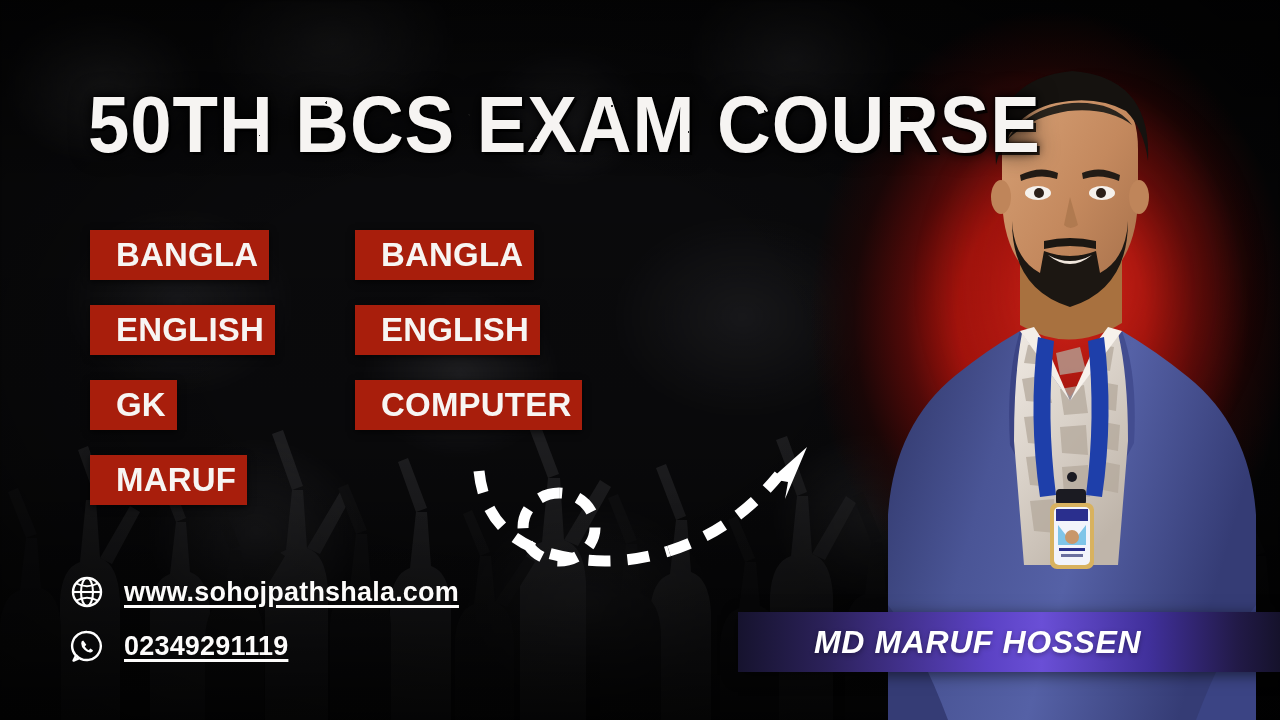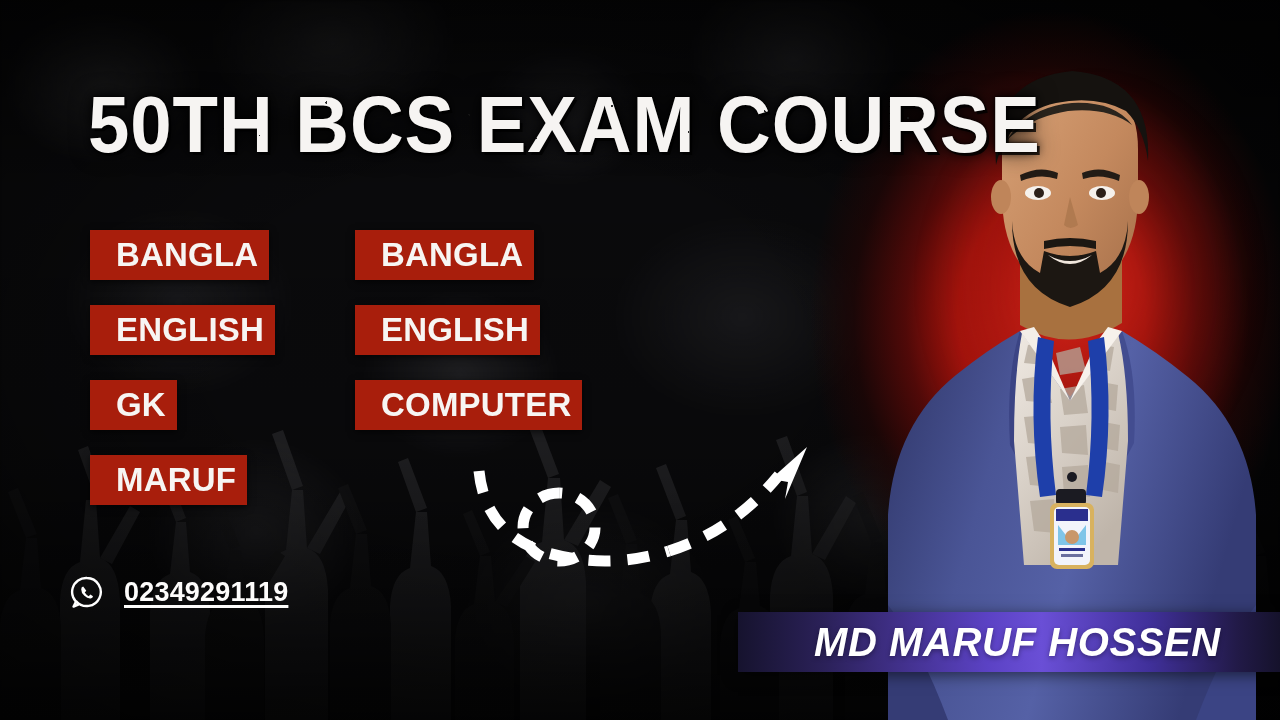--- a/index.html
+++ b/index.html
@@ -220,21 +220,21 @@
         #221a48 92%,
         #15122b 100%);
     display: flex;
     align-items: center;
     box-shadow: 0 3px 14px rgba(0,0,0,0.55);
   }
   .name-text {
     color: #ffffff;
     font-weight: bold;
     font-style: italic;
-    font-size: 40px;
+    font-size: 32px;
     line-height: 40px;
     letter-spacing: 0.6px;
     margin-left: 76px;
     white-space: nowrap;
     text-shadow: 0 2px 5px rgba(0,0,0,0.35);
   }
 </style>
 </head>
 <body>
 
@@ -438,20 +438,32 @@
         <path d="M104 58 m 0 0 a 36 34 0 1 0 0.1 0" stroke-dasharray="20 16"></path>
       </g>
       <path d="M352 12 L316 44 L333 47 L330 64 Z" fill="#ffffff"></path>
     </svg>
   </div>
 
   <div class="contact">
     <div class="contact-row">
       <span class="contact-icon">
         <svg viewBox="0 0 34 34">
+          <circle cx="17" cy="17" r="14" fill="none" stroke="#ffffff" stroke-width="2.4"></circle>
+          <ellipse cx="17" cy="17" rx="6" ry="14" fill="none" stroke="#ffffff" stroke-width="2.1"></ellipse>
+          <line x1="3" y1="17" x2="31" y2="17" stroke="#ffffff" stroke-width="2.1"></line>
+          <path d="M6.5 8.5 Q17 14 27.5 8.5" fill="none" stroke="#ffffff" stroke-width="1.9"></path>
+          <path d="M6.5 25.5 Q17 20 27.5 25.5" fill="none" stroke="#ffffff" stroke-width="1.9"></path>
+        </svg>
+      </span>
+      <span class="contact-text">www.sohojpathshala.com</span>
+    </div>
+    <div class="contact-row">
+      <span class="contact-icon">
+        <svg viewBox="0 0 34 34">
           <path d="M17 3 A14 14 0 1 1 6.2 26.2 L3.6 31.6 L9.3 29.2 A14 14 0 0 1 17 3 Z" fill="none" stroke="#ffffff" stroke-width="2.4" stroke-linejoin="round"></path>
           <path d="M13.2 11.6 q-1.9 0.4 -2 2.6 q-0.1 3.6 3.2 6.6 q3.2 3 6.3 2.6 q2.1 -0.3 2.3 -2.2
                    l-2.6 -1.7 l-1.7 1.7 q-2.3 -1.2 -4 -3.7 l1.6 -1.7 Z" fill="#ffffff"></path>
         </svg>
       </span>
       <span class="contact-text">02349291119</span>
     </div>
   </div>
 
   <div class="name-banner">

